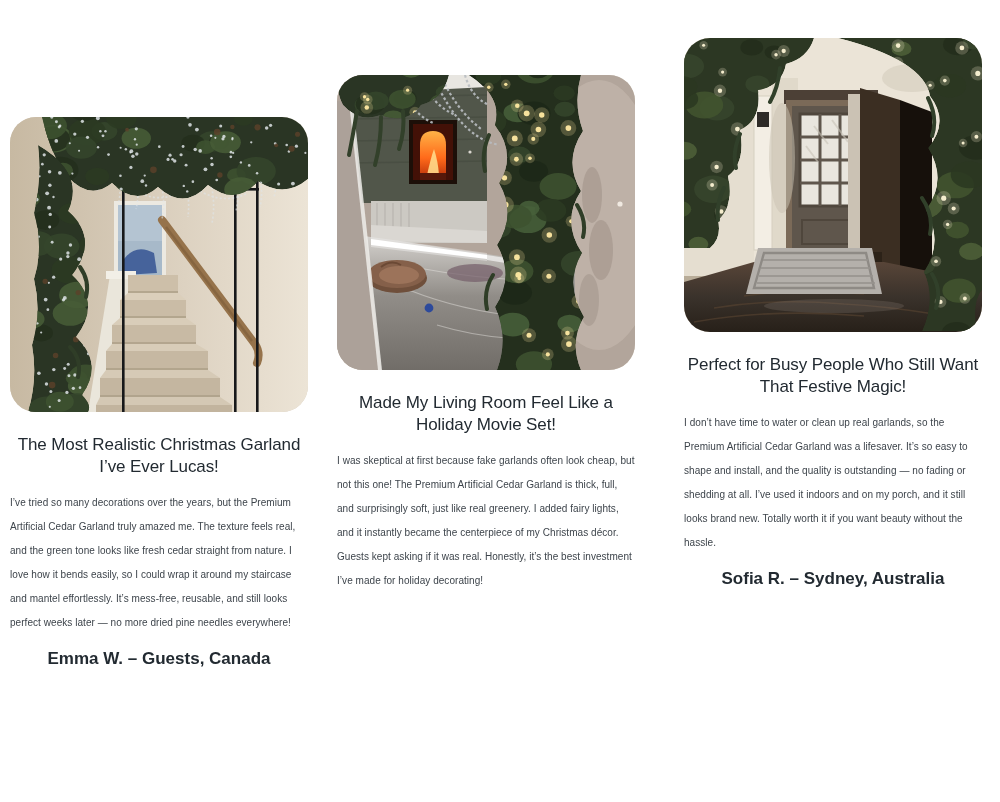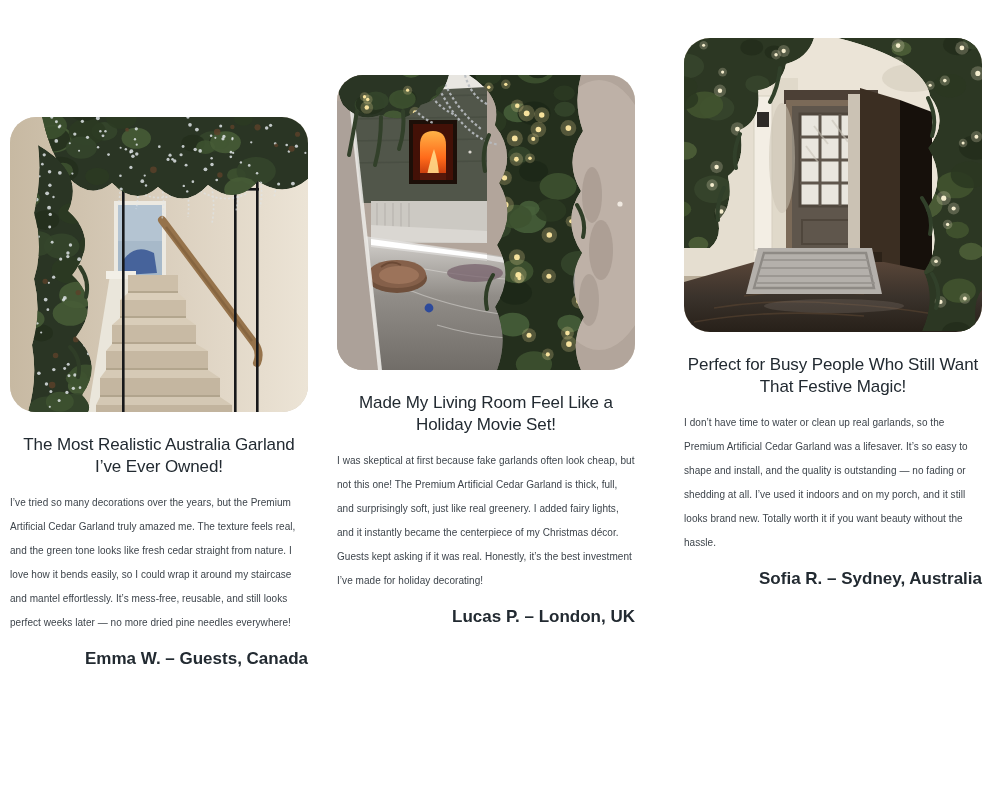--- a/index.html
+++ b/index.html
@@ -17,21 +17,21 @@
   figure.photo svg{display:block;width:100%;height:100%;}
   h3.title{
     margin:22px 0 0;font-size:17px;line-height:22px;font-weight:400;
     text-align:center;color:var(--heading-color,#222a31);letter-spacing:-.1px;
   }
   p.review{
     margin:13px 0 0;font-size:10px;line-height:24px;
     color:var(--body-color,#3d444b);letter-spacing:.05px;
   }
   .author{
-    margin-top:14px;font-size:17px;font-weight:700;text-align:right;
+    margin-top:14px;font-size:17px;font-weight:700;text-align:center;
     color:var(--heading-color,#222a31);
   }
 </style>
 </head>
 <body>
 
 <div>
 
   <article class="card c1">
     <figure class="photo">
@@ -332,21 +332,21 @@
               <circle cx="35.16933916602284" cy="164.27780929021537" r="2.6173284074570984" fill="#5d4129" opacity="0.8"></circle>
               <circle cx="42.141867857426405" cy="268.1180238770321" r="3.2780956299044193" fill="#5d4129" opacity="0.8"></circle>
               <circle cx="86.7935650376603" cy="71.03076290339231" r="2.192674945751205" fill="#5d4129" opacity="0.8"></circle>
               <circle cx="65.85932931862772" cy="222.42661294993013" r="2.882611276842654" fill="#5d4129" opacity="0.8"></circle>
               <circle cx="82.45586753357202" cy="122.59145689196885" r="2.789455323694274" fill="#5d4129" opacity="0.8"></circle>
             </g>
         </g>
         <path d="M70 150 q10 14 6 30 M60 230 q12 12 8 30" stroke="#2f3d27" stroke-width="4" fill="none" stroke-linecap="round"></path>
       </svg>
     </figure>
-    <h3 class="title">The Most Realistic Australia Garland I’ve Ever Owned!</h3>
+    <h3 class="title">The Most Realistic Christmas Garland I’ve Ever Lucas!</h3>
     <p class="review">I’ve tried so many decorations over the years, but the Premium Artificial Cedar Garland truly amazed me. The texture feels real, and the green tone looks like fresh cedar straight from nature. I love how it bends easily, so I could wrap it around my staircase and mantel effortlessly. It’s mess-free, reusable, and still looks perfect weeks later — no more dried pine needles everywhere!</p>
     <div class="author">Emma W. – Guests, Canada</div>
   </article>
 
   <article class="card c2">
     <figure class="photo">
       <svg viewBox="0 0 298 295" xmlns="http://www.w3.org/2000/svg">
         <defs>
           <linearGradient id="fl2" x1="0" y1="0" x2="0" y2="1">
             <stop offset="0" stop-color="#d6d3cf"></stop>
@@ -556,21 +556,20 @@
               <circle cx="167.50607854500413" cy="102.83827847940847" r="2.637768885027617" fill="#ffe9a2" opacity="0.95"></circle>
               <circle cx="241.67314296774566" cy="226.33600406441838" r="7.084190492002292" fill="#ffe9a2" opacity="0.22"></circle>
               <circle cx="241.67314296774566" cy="226.33600406441838" r="2.5300680328579617" fill="#ffe9a2" opacity="0.95"></circle>
             </g>
         </g>
         <path d="M152 60 q-8 18 -4 36 M240 130 q10 16 6 32 M156 200 q-10 16 -6 34" stroke="#2f3d27" stroke-width="4" fill="none" stroke-linecap="round"></path>
       </svg>
     </figure>
     <h3 class="title">Made My Living Room Feel Like a Holiday Movie Set!</h3>
     <p class="review">I was skeptical at first because fake garlands often look cheap, but not this one! The Premium Artificial Cedar Garland is thick, full, and surprisingly soft, just like real greenery. I added fairy lights, and it instantly became the centerpiece of my Christmas décor. Guests kept asking if it was real. Honestly, it’s the best investment I’ve made for holiday decorating!</p>
-    <div class="author">Lucas P. – London, UK</div>
   </article>
 
   <article class="card c3">
     <figure class="photo">
       <svg viewBox="0 0 298 294" xmlns="http://www.w3.org/2000/svg">
         <defs>
           <linearGradient id="fl3" x1="0" y1="0" x2="0" y2="1">
             <stop offset="0" stop-color="#584538"></stop>
               <stop offset=".5" stop-color="#3a322b"></stop>
               <stop offset="1" stop-color="#272019"></stop>

